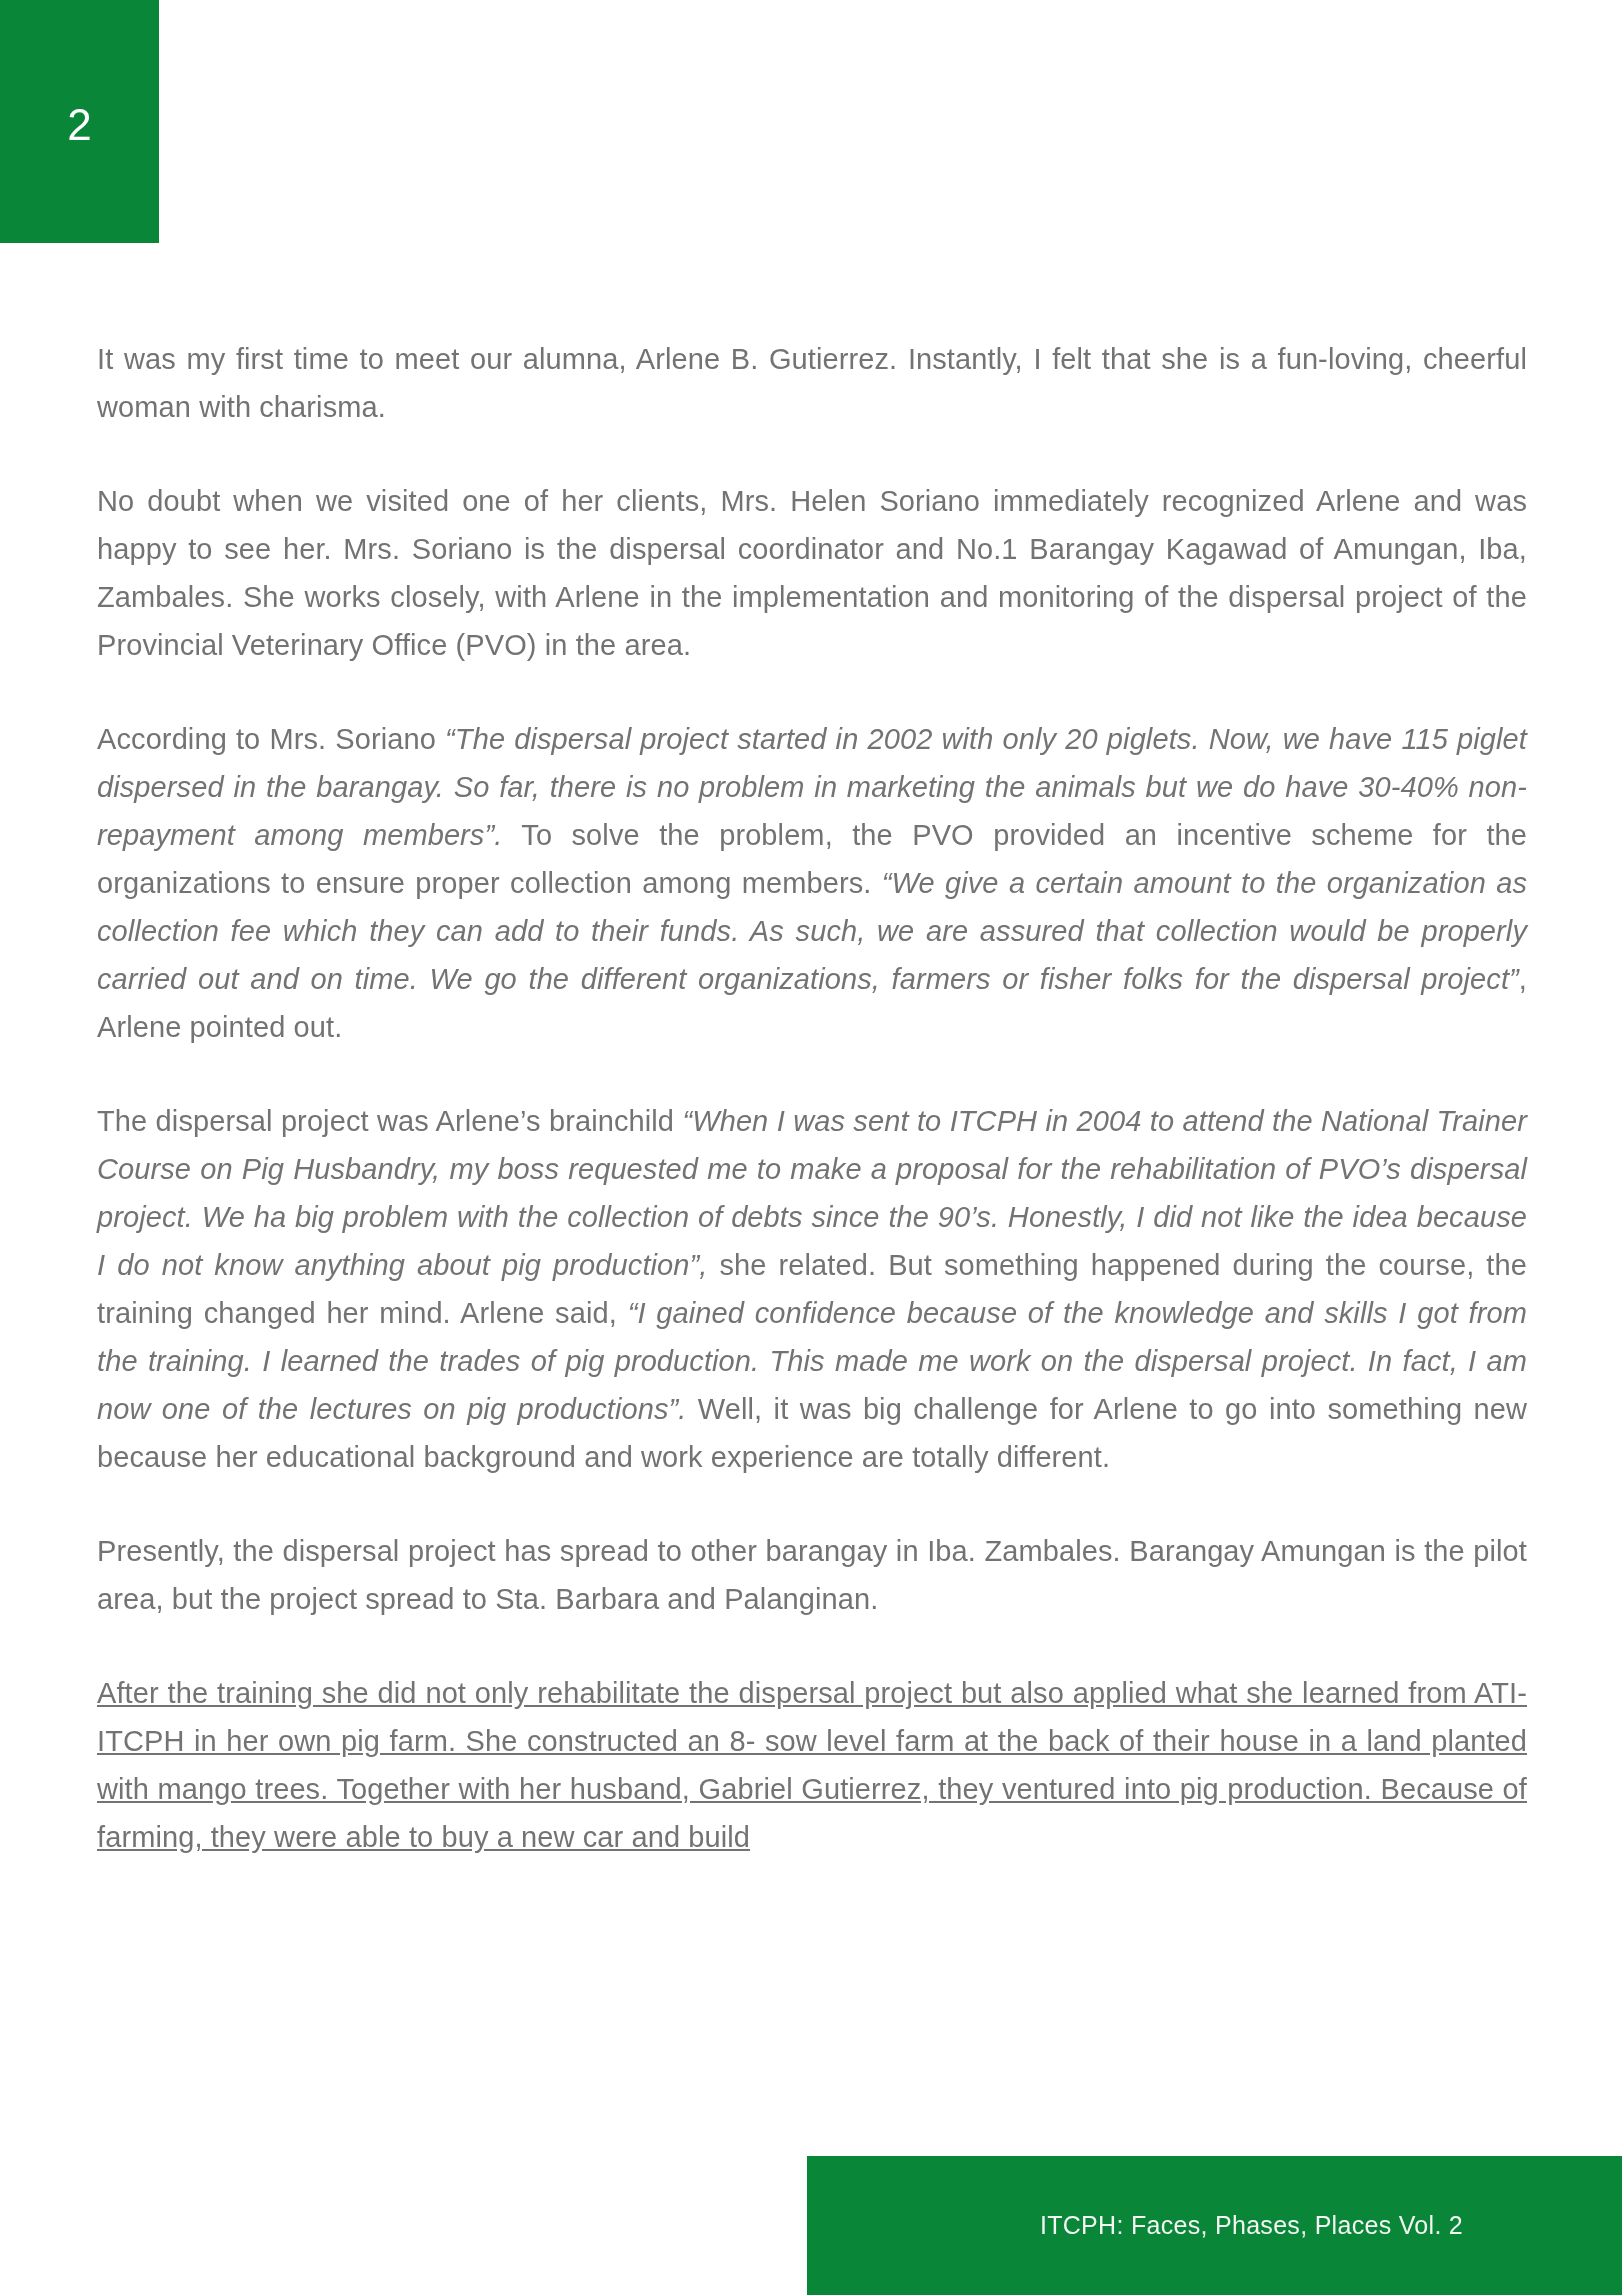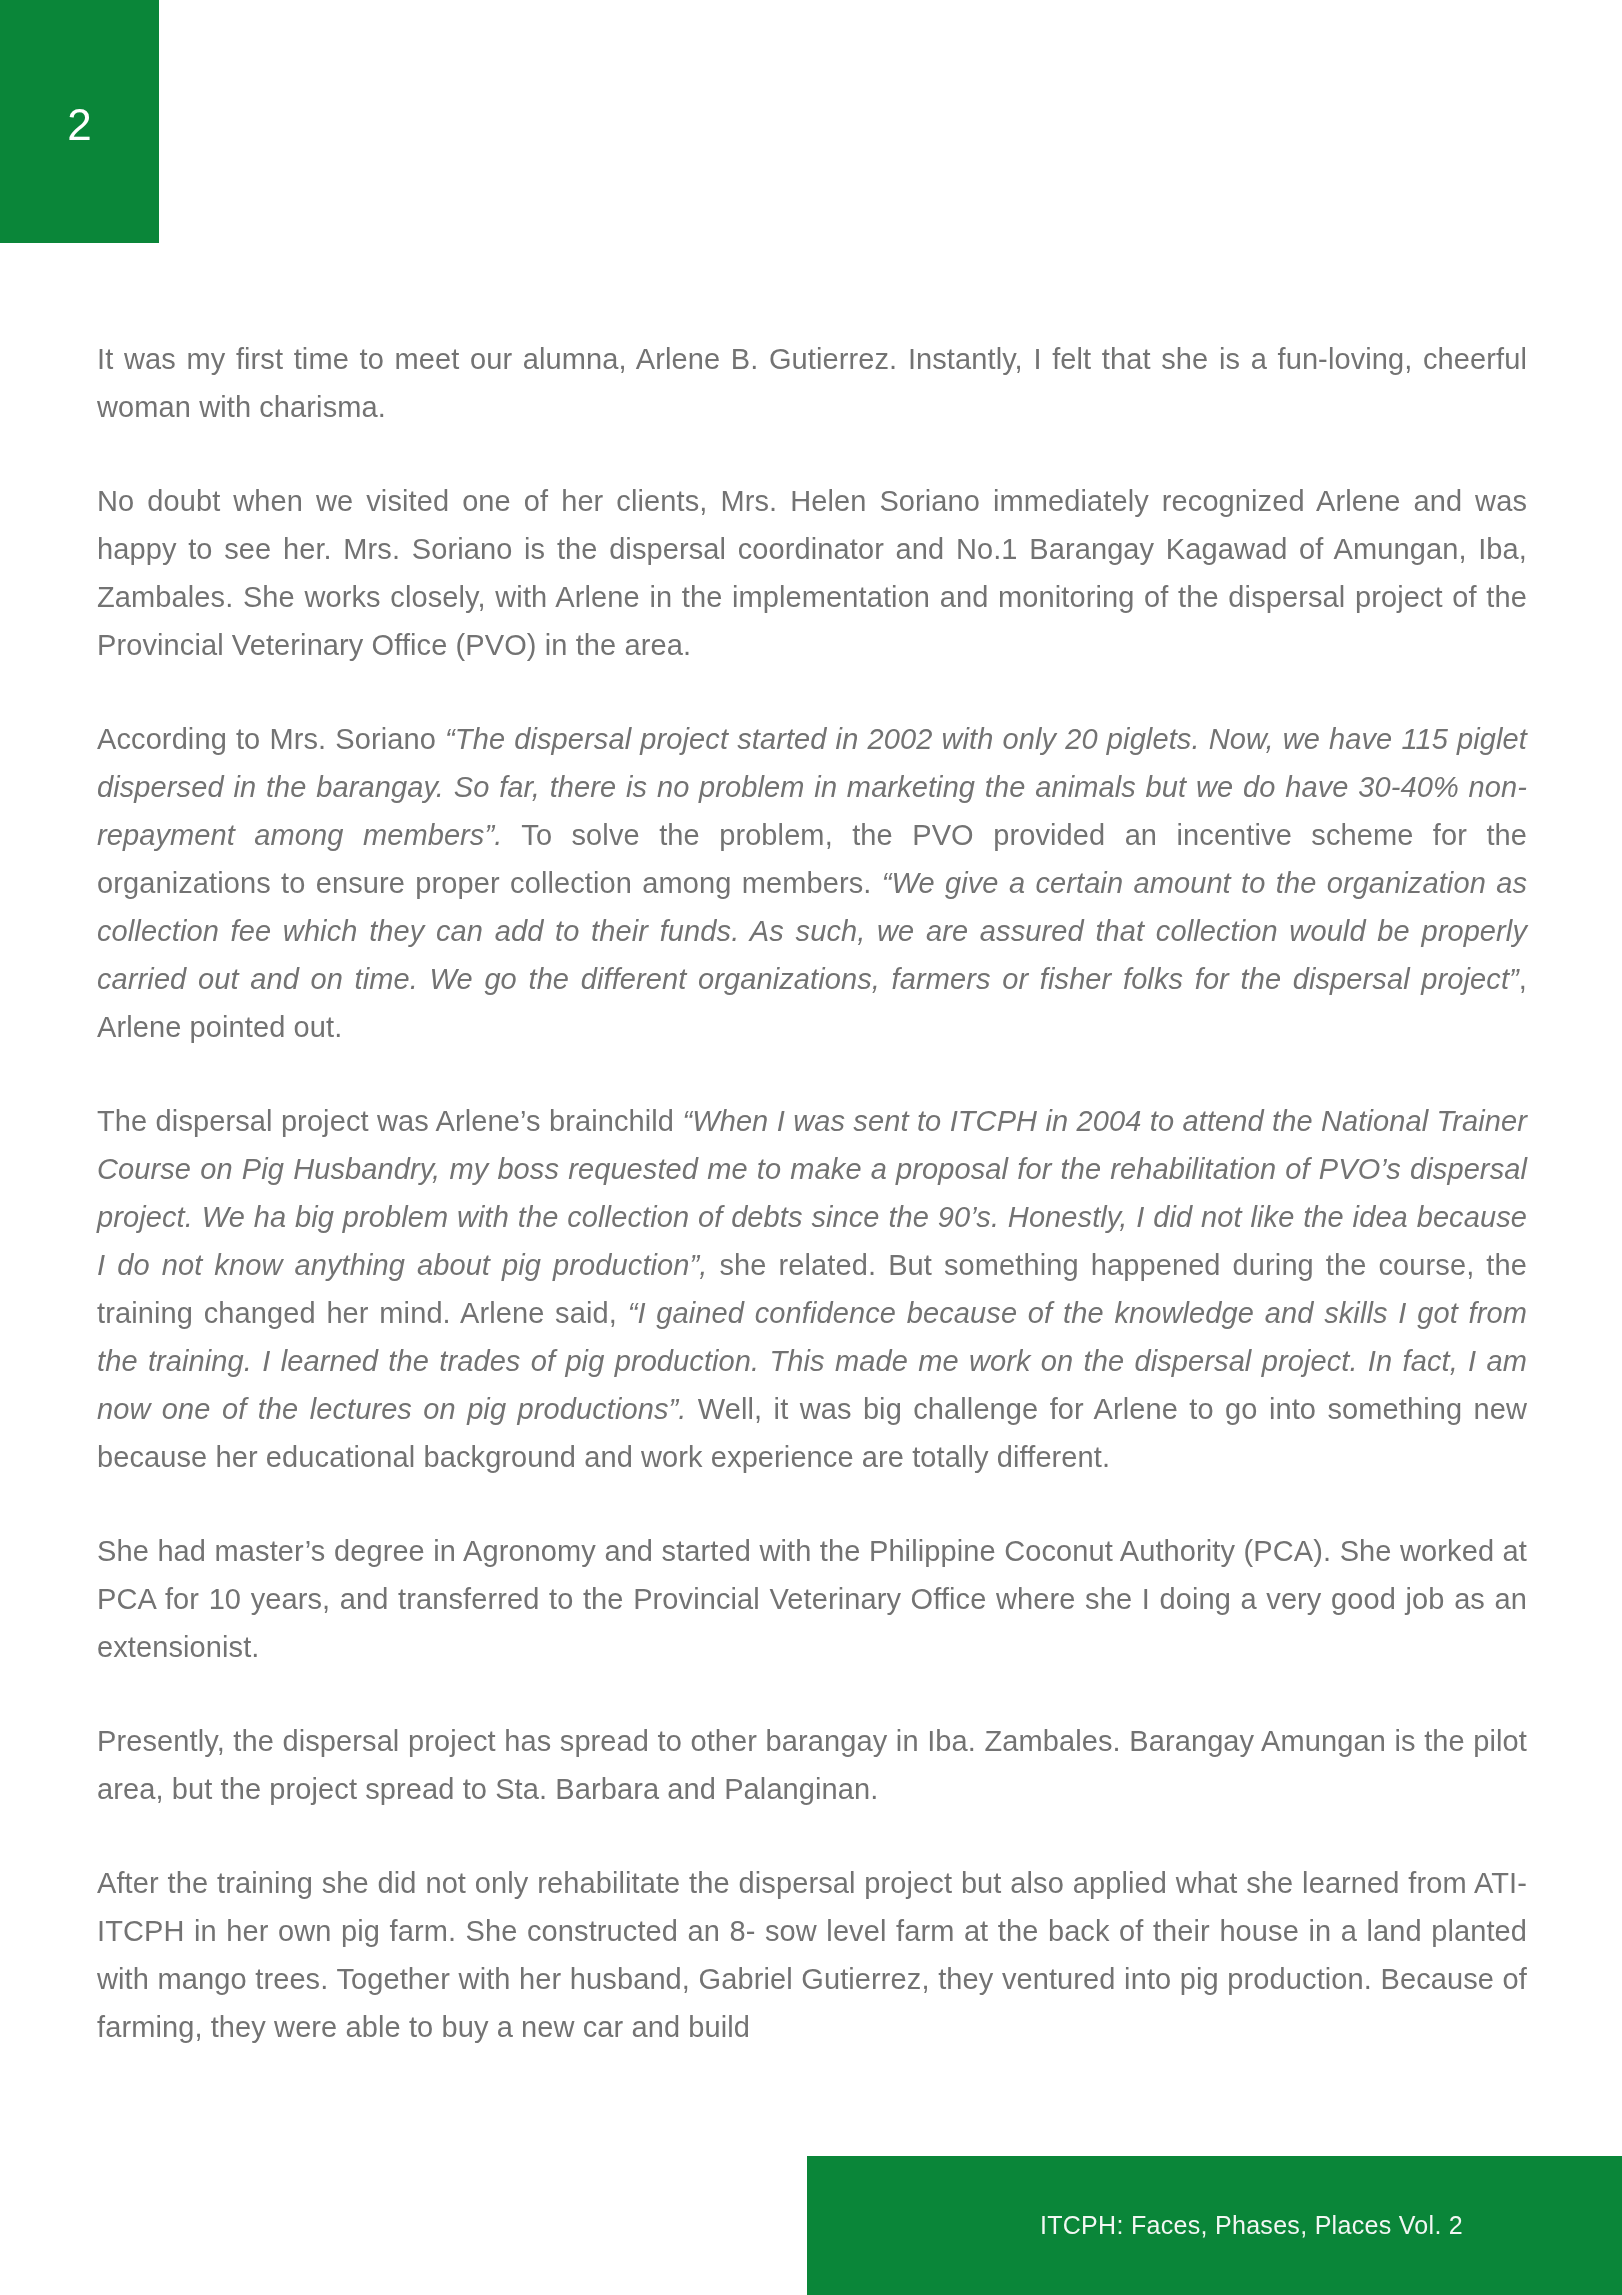--- a/index.html
+++ b/index.html
@@ -41,21 +41,21 @@
     color: #737373;
   }
   .para {
     margin: 0 0 46px 0;
     font-size: 29px;
     line-height: 48px;
     text-align: justify;
     letter-spacing: 0.1px;
     font-weight: 300;
   }
-  .para:last-child { margin-bottom: 12px; }
+  .para:last-child { margin-bottom: 12px; text-decoration: underline; }
   .it { font-style: italic; }
   .footer-bar {
     position: absolute;
     left: 807px;
     top: 2156px;
     width: 889px;
     height: 139px;
     background: var(--green, #0a8639);
     display: flex;
     align-items: center;
@@ -88,23 +88,20 @@
     </p>
 
     <p class="para">
       <span>According to Mrs. Soriano </span><span class="it">“The dispersal project started in 2002 with only 20 piglets. Now, we have 115 piglet dispersed in the barangay. So far, there is no problem in marketing the animals but we do have 30-40% non-repayment among members”.</span><span> To solve the problem, the PVO provided an incentive scheme for the organizations to ensure proper collection among members. </span><span class="it">“We give a certain amount to the organization as collection fee which they can add to their funds. As such, we are assured that collection would be properly carried out and on time. We go the different organizations, farmers or fisher folks for the dispersal project”</span><span>, Arlene pointed out.</span>
     </p>
 
     <p class="para">
       <span>The dispersal project was Arlene’s brainchild </span><span class="it">“When I was sent to ITCPH in 2004 to attend the National Trainer Course on Pig Husbandry, my boss requested me to make a proposal for the rehabilitation of PVO’s dispersal project. We ha big problem with the collection of debts since the 90’s. Honestly, I did not like the idea because I do not know anything about pig production”,</span><span> she related. But something happened during the course, the training changed her mind. Arlene said, </span><span class="it">“I gained confidence because of the knowledge and skills I got from the training. I learned the trades of pig production. This made me work on the dispersal project. In fact, I am now one of the lectures on pig productions”.</span><span> Well, it was big challenge for Arlene to go into something new because her educational background and work experience are totally different.</span>
     </p>
 
-    <p class="para">
-      <span>She had master’s degree in Agronomy and started with the Philippine Coconut Authority (PCA). She worked at PCA for 10 years, and transferred to the Provincial Veterinary Office where she I doing a very good job as an extensionist.</span>
-    </p>
 
     <p class="para">
       <span>Presently, the dispersal project has spread to other barangay in Iba. Zambales. Barangay Amungan is the pilot area, but the project spread to Sta. Barbara and Palanginan.</span>
     </p>
 
     <p class="para">
       <span>After the training she did not only rehabilitate the dispersal project but also applied what she learned from ATI-ITCPH in her own pig farm. She constructed an 8- sow level farm at the back of their house in a land planted with mango trees. Together with her husband, Gabriel Gutierrez, they ventured into pig production. Because of farming, they were able to buy a new car and build</span>
     </p>
 
   </div>

